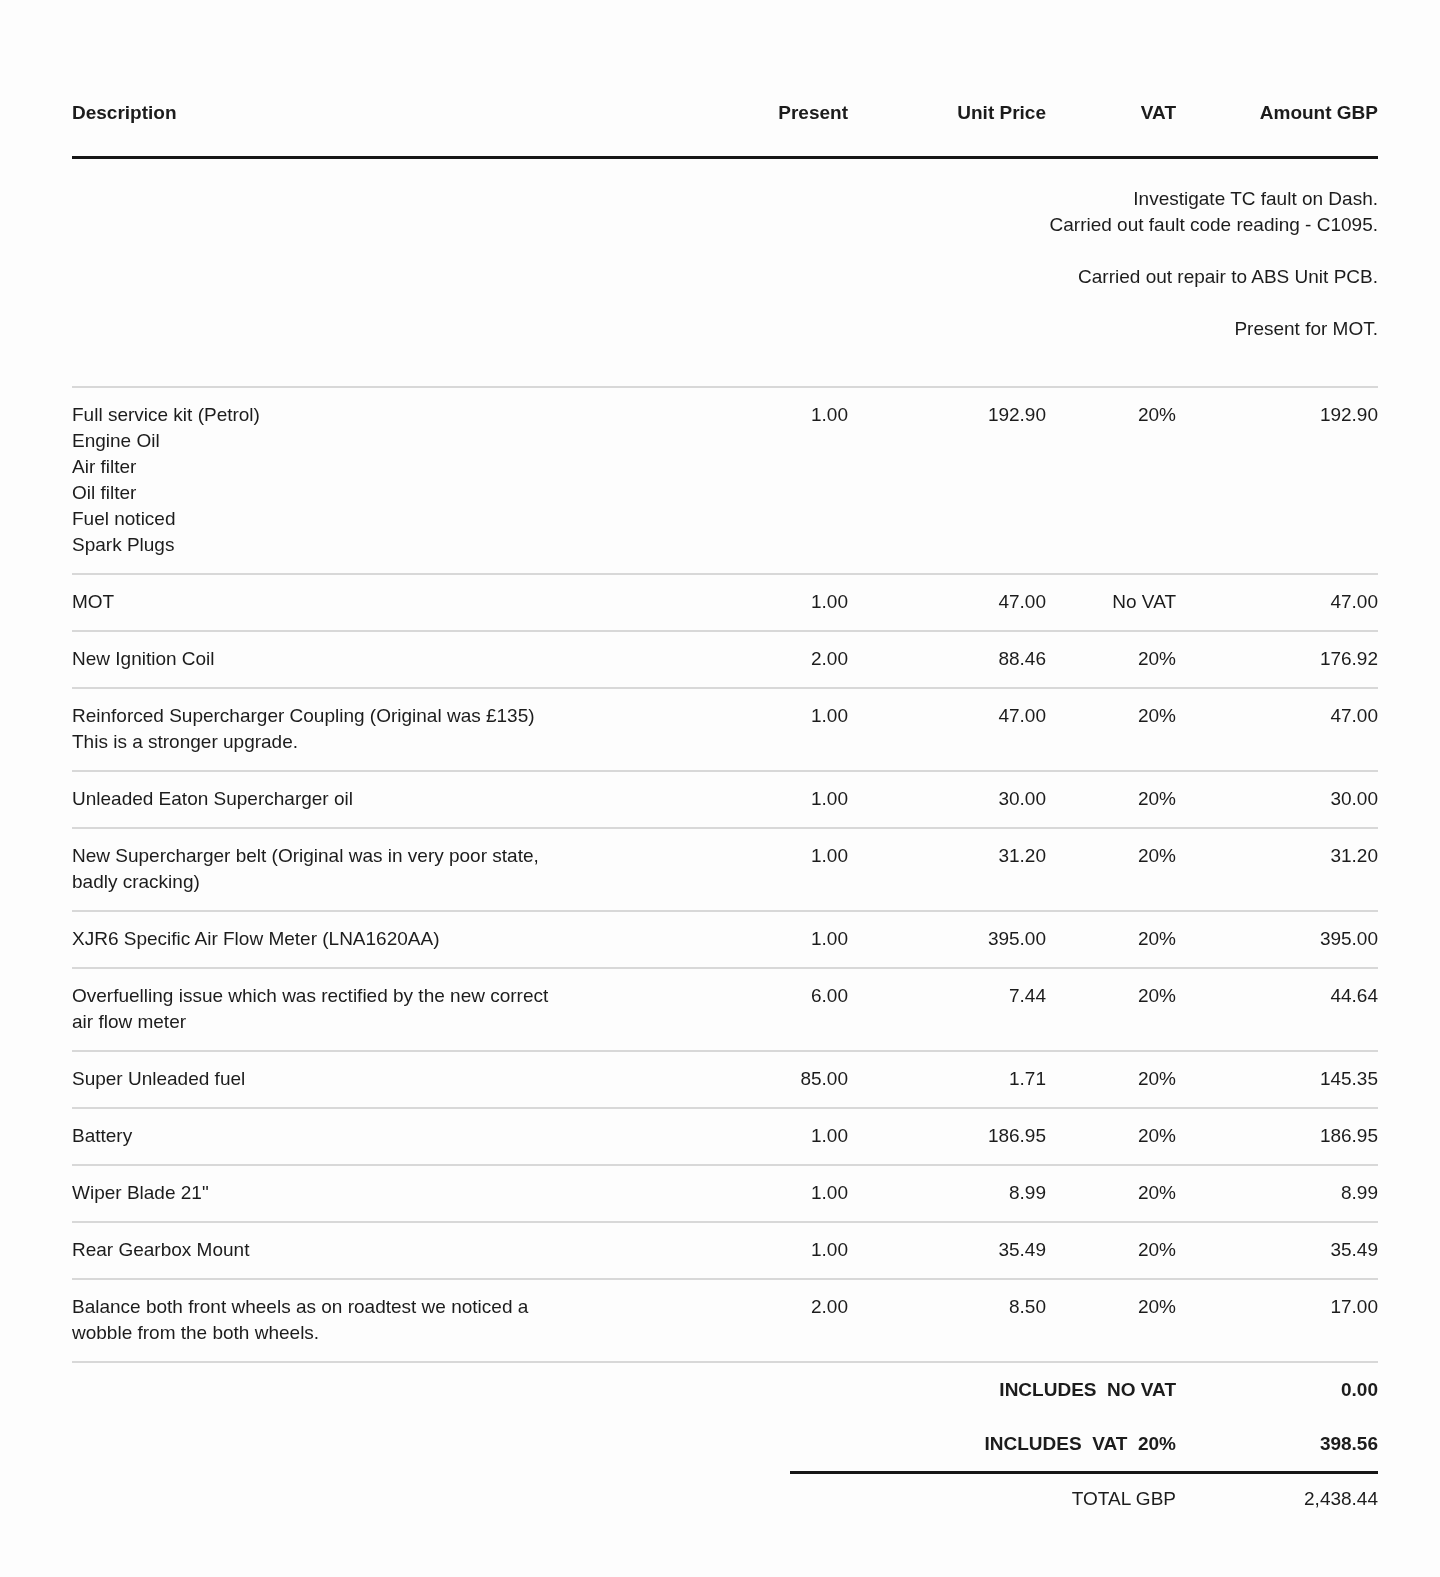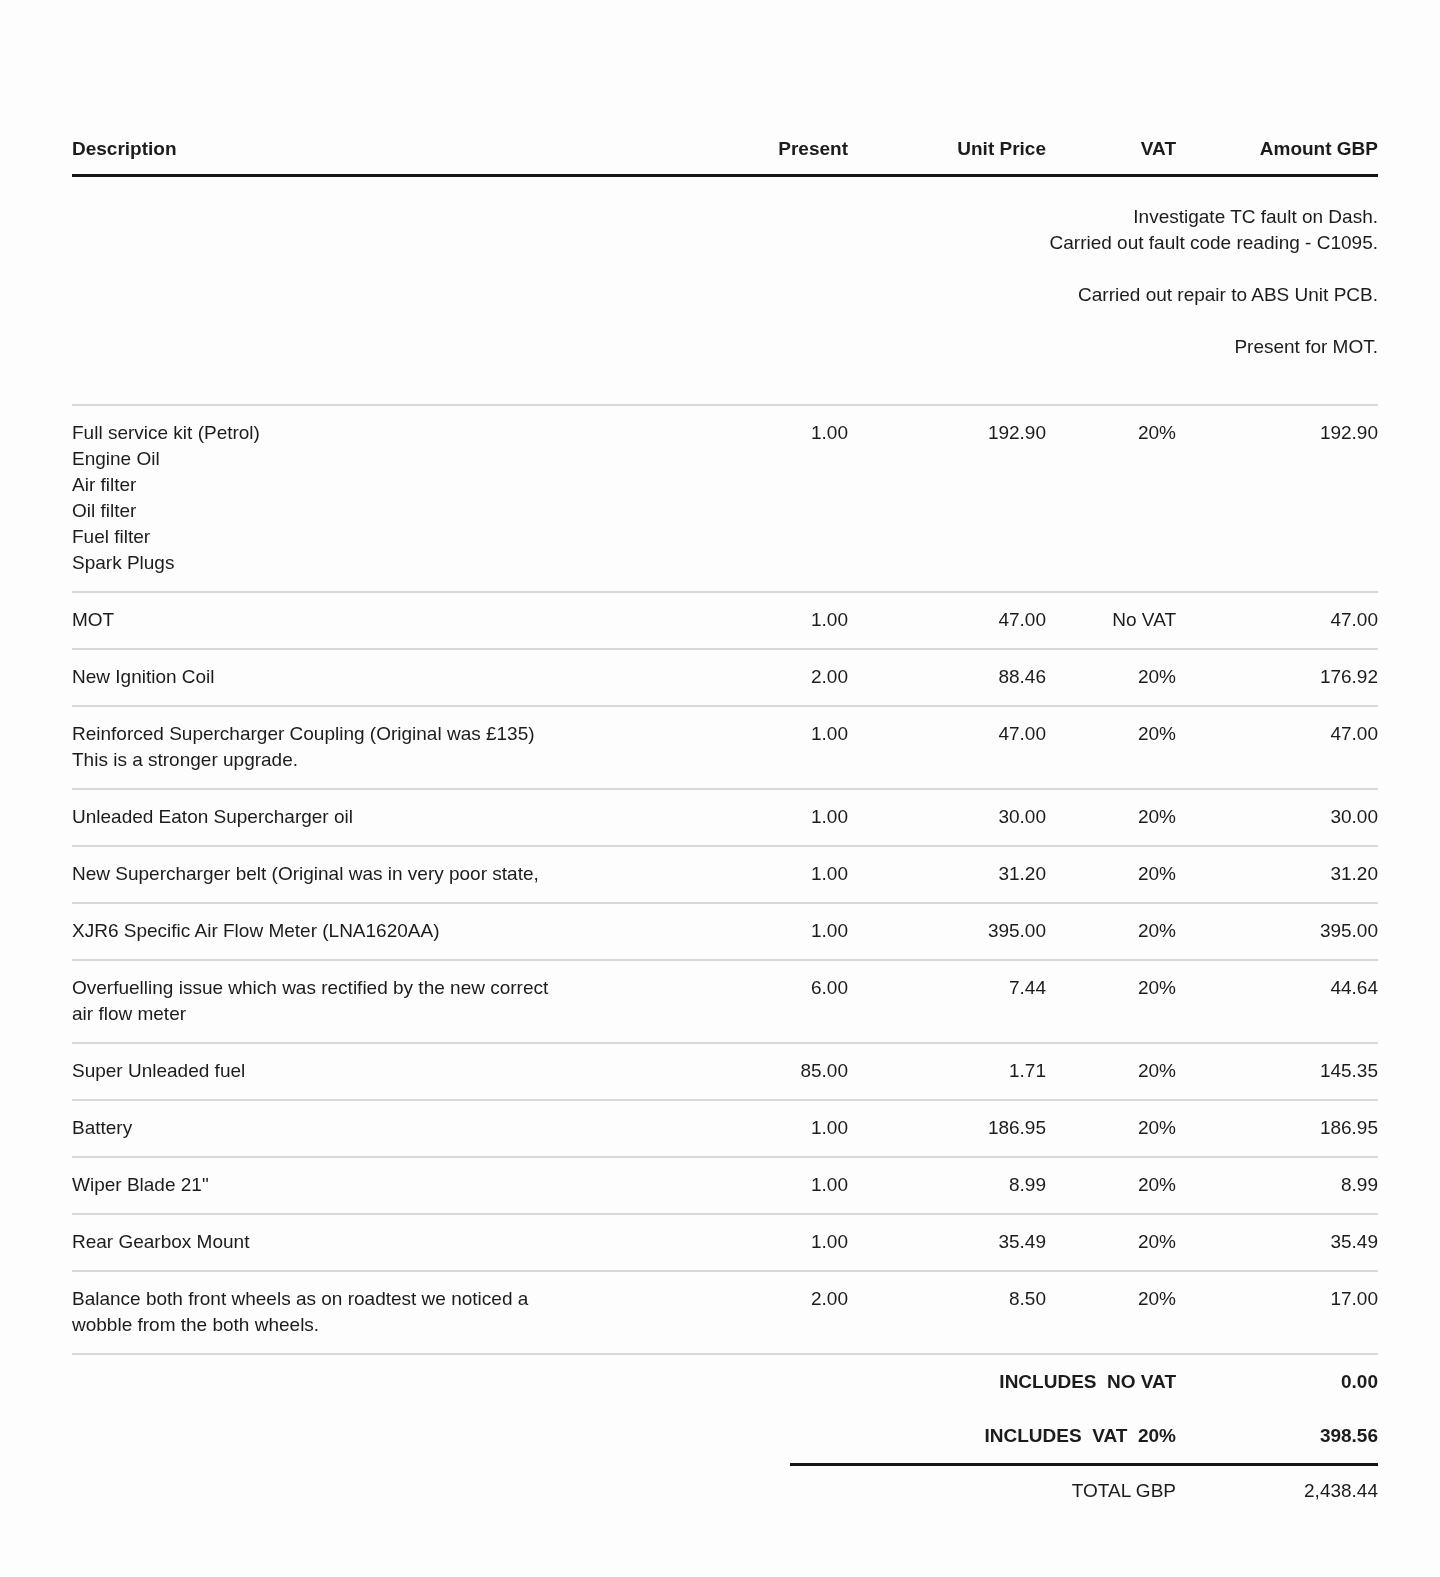--- a/index.html
+++ b/index.html
@@ -24,23 +24,22 @@
     position:relative;
   }
   .grid-row{
     display:grid;
     grid-template-columns:636px 140px 198px 130px 202px;
     align-items:start;
   }
   .num{ text-align:right; }
   .header-row{
     font-weight:bold;
-    padding-bottom:12px;
+    padding-bottom:30px;
     border-bottom:3px solid var(--rule-color);
-    margin-top:36px;
   }
   .intro-block{
     padding:27px 0 44px 0;
     border-bottom:2px solid var(--separator-color);
     text-align:right;
   }
   .intro-par{ margin-bottom:26px; }
   .intro-par:last-child{ margin-bottom:0; }
   .item-row{
     padding:14px 0 15px 0;
@@ -91,21 +90,21 @@
       </div>
     </div>
 
   <div>
   <div class="grid-row item-row">
     <div>
           <div>Full service kit (Petrol)</div>
           <div>Engine Oil</div>
           <div>Air filter</div>
           <div>Oil filter</div>
-          <div>Fuel filter</div>
+          <div>Fuel noticed</div>
           <div>Spark Plugs</div>
         </div>
     <div class="num">1.00</div>
     <div class="num">192.90</div>
     <div class="num">20%</div>
     <div class="num">192.90</div>
   </div>
 
   <div class="grid-row item-row">
     <div>
@@ -144,20 +143,21 @@
         </div>
     <div class="num">1.00</div>
     <div class="num">30.00</div>
     <div class="num">20%</div>
     <div class="num">30.00</div>
   </div>
 
   <div class="grid-row item-row">
     <div>
           <div>New Supercharger belt (Original was in very poor state,</div>
+          <div>badly cracking)</div>
         </div>
     <div class="num">1.00</div>
     <div class="num">31.20</div>
     <div class="num">20%</div>
     <div class="num">31.20</div>
   </div>
 
   <div class="grid-row item-row">
     <div>
           <div>XJR6 Specific Air Flow Meter (LNA1620AA)</div>

